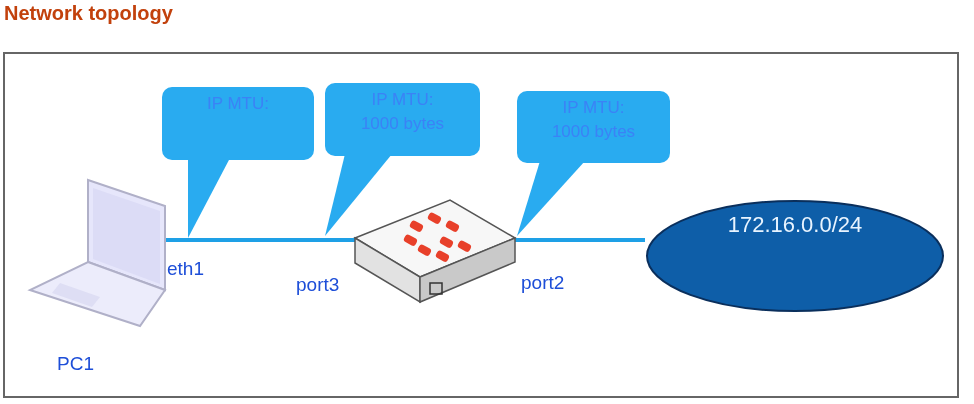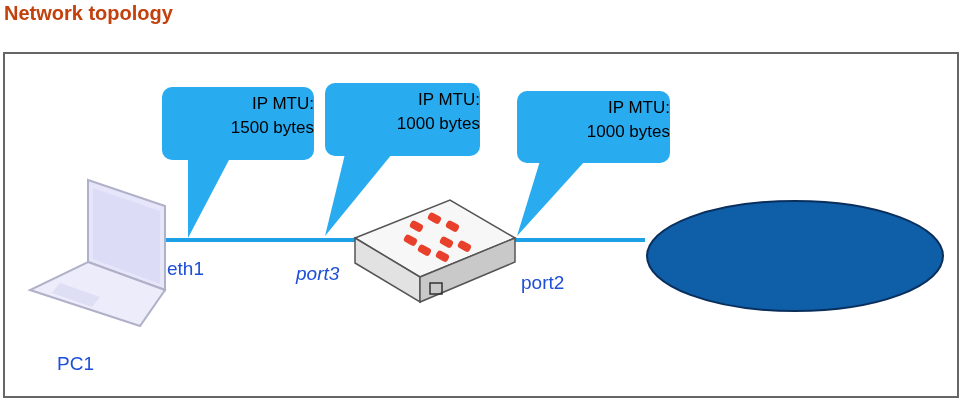--- a/index.html
+++ b/index.html
@@ -2,21 +2,21 @@
 <html><head>
 <meta charset="utf-8">
 <style>
   html, body { margin: 0; padding: 0; background: #ffffff; }
   body { width: 974px; height: 404px; position: relative; overflow: hidden;
          font-family: "Liberation Sans", sans-serif; }
   .title { position: absolute; left: 4px; top: 2px; font-size: 20px; font-weight: bold; color: #c2410c; }
   .frame { position: absolute; left: 3px; top: 52px; width: 956px; height: 346px;
            border: 2px solid #666; box-sizing: border-box; background: #fff; }
   svg { position: absolute; left: 0; top: 0; }
-  .bubble-text { position: absolute; text-align: right; color: #000000;
+  .bubble-text { position: absolute; text-align: center; color: #3b82f6;
                  font-size: 17px; line-height: 24px; font-family: "Liberation Sans", sans-serif; }
   .port-label { position: absolute; font-size: 19px; color: #1d4ed8; }
   .net-text { position: absolute; text-align: center; color: #e8f4ff; font-size: 22px; line-height: 30px; }
 </style>
 </head>
 <body>
 
 <div class="title">Network topology</div>
 <div class="frame"></div>
 
@@ -60,30 +60,30 @@
       <rect x="458" y="242" width="13" height="8" rx="3" transform="rotate(28 464 246)"></rect>
     </g>
     <rect x="430" y="283" width="12" height="11" fill="none" stroke="#333" stroke-width="1.5"></rect>
   </g>
 
   <ellipse cx="795" cy="256" rx="148" ry="55" fill="#0e5ea8" stroke="#0a2f5c" stroke-width="2"></ellipse>
 </svg>
 
 <div class="bubble-text" style="left:162px; top:92px; width:152px;">
   <div>IP MTU:</div>
-  <div>1500 bytes</div>
 </div>
 <div class="bubble-text" style="left:325px; top:88px; width:155px;">
   <div>IP MTU:</div>
   <div>1000 bytes</div>
 </div>
 <div class="bubble-text" style="left:517px; top:96px; width:153px;">
   <div>IP MTU:</div>
   <div>1000 bytes</div>
 </div>
 
 <div class="port-label" style="left:167px; top:258px;">eth1</div>
-<div class="port-label" style="left:296px; top:263px;font-style:italic;">port3</div>
+<div class="port-label" style="left:296px; top:274px;">port3</div>
 <div class="port-label" style="left:521px; top:256px;margin-top:16px;">port2</div>
 <div class="port-label" style="left:57px; top:353px;">PC1</div>
 
 <div class="net-text" style="left:647px; top:210px; width:296px;">
+  <div>172.16.0.0/24</div>
 </div>
 
 </body></html>

